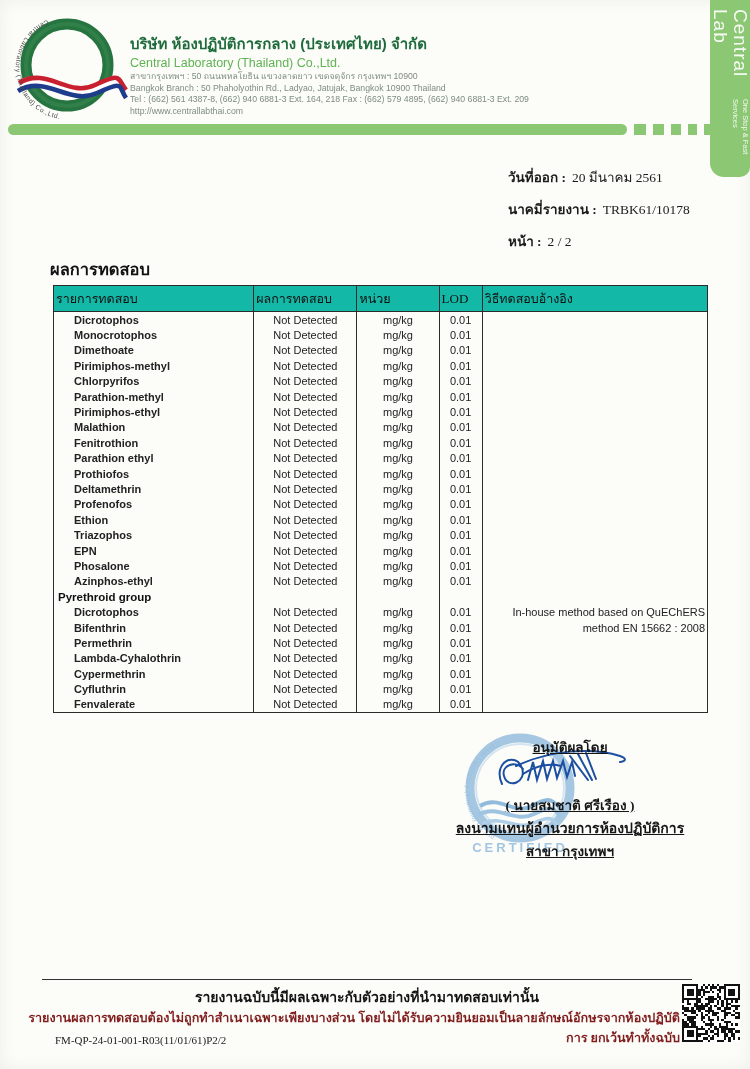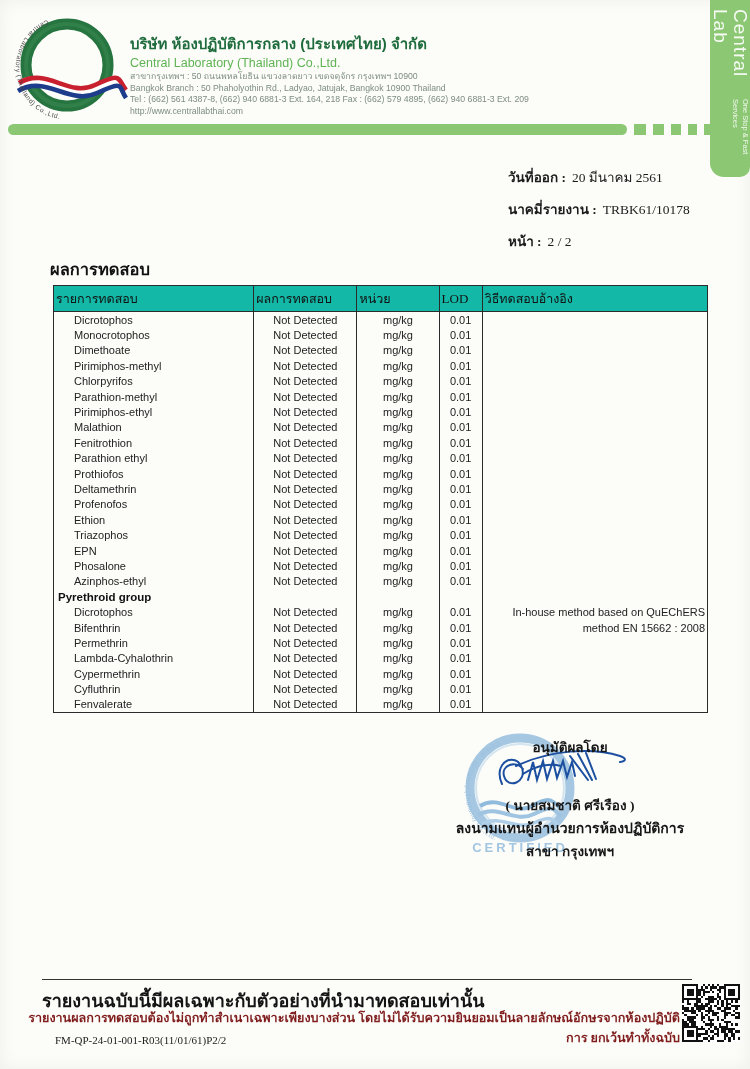--- a/index.html
+++ b/index.html
@@ -43,38 +43,38 @@
     border-collapse:collapse;table-layout:fixed;
   }
   .results-table, .results-table th{border:1.8px solid #2b2b2b;}
   .results-table th{
     height:23px;font-size:12.5px;font-weight:normal;text-align:left;
     padding:1px 2px;background:#14b8a6;color:#111;
   }
   .results-table th.serif{font-family:"Liberation Serif","DejaVu Serif",serif;font-size:13px;}
   .results-table td{font-size:11px;height:15.4px;padding:0 2px;color:#222;}
   .results-table td+td{border-left:1px solid #2b2b2b;}
-  .results-table td.c1{padding-left:20px;}
+  .results-table td.c1{padding-left:20px;font-weight:bold;}
   .results-table tr.group-row td.c1{padding-left:4px;font-weight:bold;font-size:11.5px;color:#111;}
   .results-table td.c2,.results-table td.c3,.results-table td.c4{text-align:center;}
   .results-table td.c5{padding-left:6px;text-align:right;}
   .results-table tbody{border:1.8px solid #2b2b2b;}
   
   .sig-block{position:absolute;left:428px;top:718px;width:284px;height:160px;}
   .sig-block .sig-svg{position:absolute;left:0;top:0;}
   .sig-text{position:absolute;left:0;width:284px;text-align:center;
-    font-family:"Liberation Serif","DejaVu Serif",serif;color:#161616;}
+    font-family:"Liberation Serif","DejaVu Serif",serif;color:#161616;text-decoration:underline;}
   .sig-approve{top:18px;font-size:13.5px;font-weight:bold;}
   .sig-name{top:76px;font-size:13.5px;font-weight:bold;}
   .sig-role{top:99px;font-size:14px;font-weight:bold;}
   .sig-branch{top:122px;font-size:13.5px;font-weight:bold;}
   
   .footer-rule{position:absolute;left:42px;top:979px;width:650px;border-top:1.6px solid #333;}
-  .footer-line1{position:absolute;left:42px;top:986px;width:650px;text-align:left;
-    font-family:"Liberation Serif","DejaVu Serif",serif;font-size:18px;font-weight:bold;color:#141414;}
+  .footer-line1{position:absolute;left:42px;top:986px;width:650px;text-align:center;
+    font-family:"Liberation Serif","DejaVu Serif",serif;font-size:14px;font-weight:bold;color:#141414;}
   .footer-line2{position:absolute;left:12px;top:1008px;width:668px;text-align:right;
     font-family:"Liberation Serif","DejaVu Serif",serif;font-size:12.6px;font-weight:bold;color:#7f1d1d;}
   .footer-code{position:absolute;left:55px;top:1034px;
     font-family:"Liberation Serif","DejaVu Serif",serif;font-size:11px;color:#222;}
   .qr{position:absolute;left:682px;top:984px;width:58px;height:58px;}
 </style>
 </head>
 <body>
 
 <div class="page">

